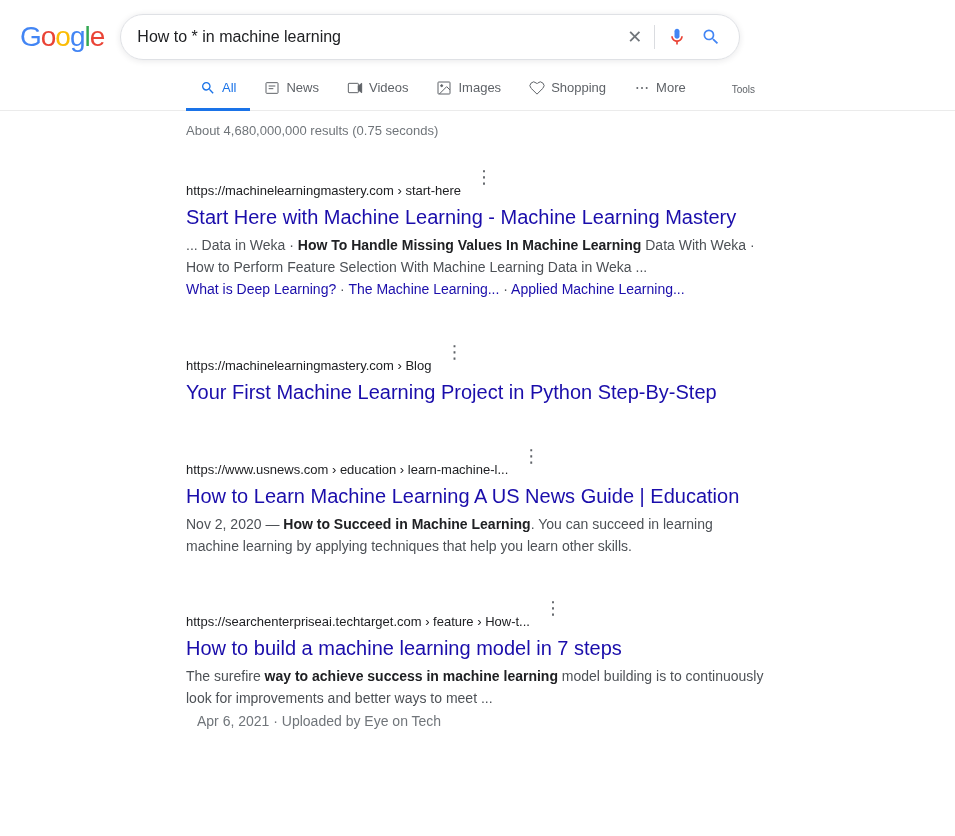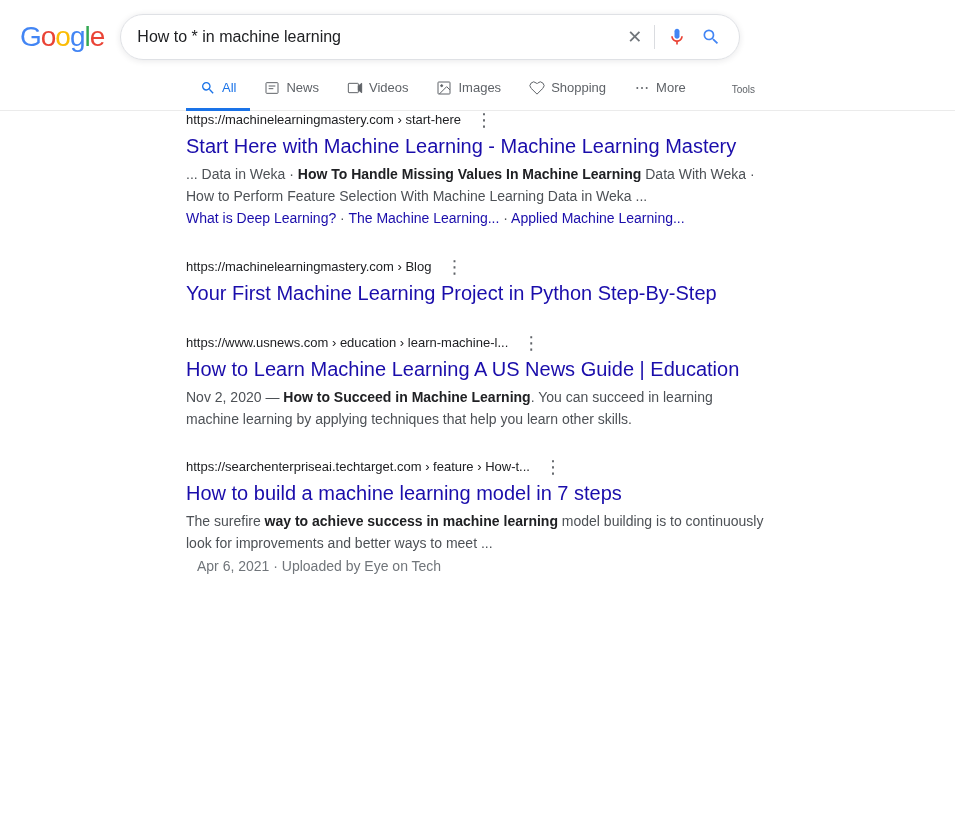--- a/index.html
+++ b/index.html
@@ -44,21 +44,21 @@
     .nav-tab svg { width: 16px; height: 16px; }
     .tools-btn { margin-left: auto; color: #5f6368; font-size: 10px; padding: 12px 14px; cursor: pointer; }
 
     
     .results-container { padding: 0 186px; max-width: 955px; }
     .results-stats { color: #70757a; font-size: 13px; padding: 12px 0 16px 0; }
 
     
     .result-item { margin-bottom: 28px; max-width: 600px; }
     .result-url-row { display: flex; align-items: center; gap: 6px; margin-bottom: 4px; }
-    .result-url { color: #202124; font-size: 13px; line-height: 1.4; }
+    .result-url { color: #202124; font-size: 13px; line-height: 1.4; margin-top: 28px; }
     .kebab-btn { background: none; border: none; cursor: pointer; color: #5f6368; font-size: 18px; padding: 0 4px; margin-left: 4px; line-height: 1; }
     .result-title { color: #1a0dab; font-size: 20px; font-weight: 400; line-height: 1.3; cursor: pointer; text-decoration: none; display: block; margin-bottom: 4px; }
     .result-snippet { color: #4d5156; font-size: 14px; line-height: 1.58; }
     .result-snippet b { color: #202124; font-weight: 700; }
     .result-snippet a { color: #1a0dab; text-decoration: none; }
     .result-date { color: #70757a; margin-left: 11px; }
 
     
     .mic-svg { width: 20px; height: 20px; }
   </style>
@@ -136,20 +136,21 @@
         <circle cx="5" cy="12" r="1.5"></circle>
         <circle cx="12" cy="12" r="1.5"></circle>
         <circle cx="19" cy="12" r="1.5"></circle>
       </svg>
     <span>More</span>
   </a>
   <div class="tools-btn">Tools</div>
 </nav>
 
 <div class="results-container">
+  <div class="results-stats">About 4,680,000,000 results (0.75 seconds)</div>
 
   <div class="result-item">
     <div class="result-url-row">
       <span class="result-url">https://machinelearningmastery.com › start-here</span>
       <button class="kebab-btn">⋮</button>
     </div>
     <a class="result-title">Start Here with Machine Learning - Machine Learning Mastery</a>
     <div class="result-snippet">
       ... Data in Weka · <b>How To Handle Missing Values In Machine Learning</b> Data With Weka · How to Perform Feature Selection With Machine Learning Data in Weka ...<br>
       <a href="#">What is Deep Learning?</a> · <a href="#">The Machine Learning...</a> · <a href="#">Applied Machine Learning...</a>

